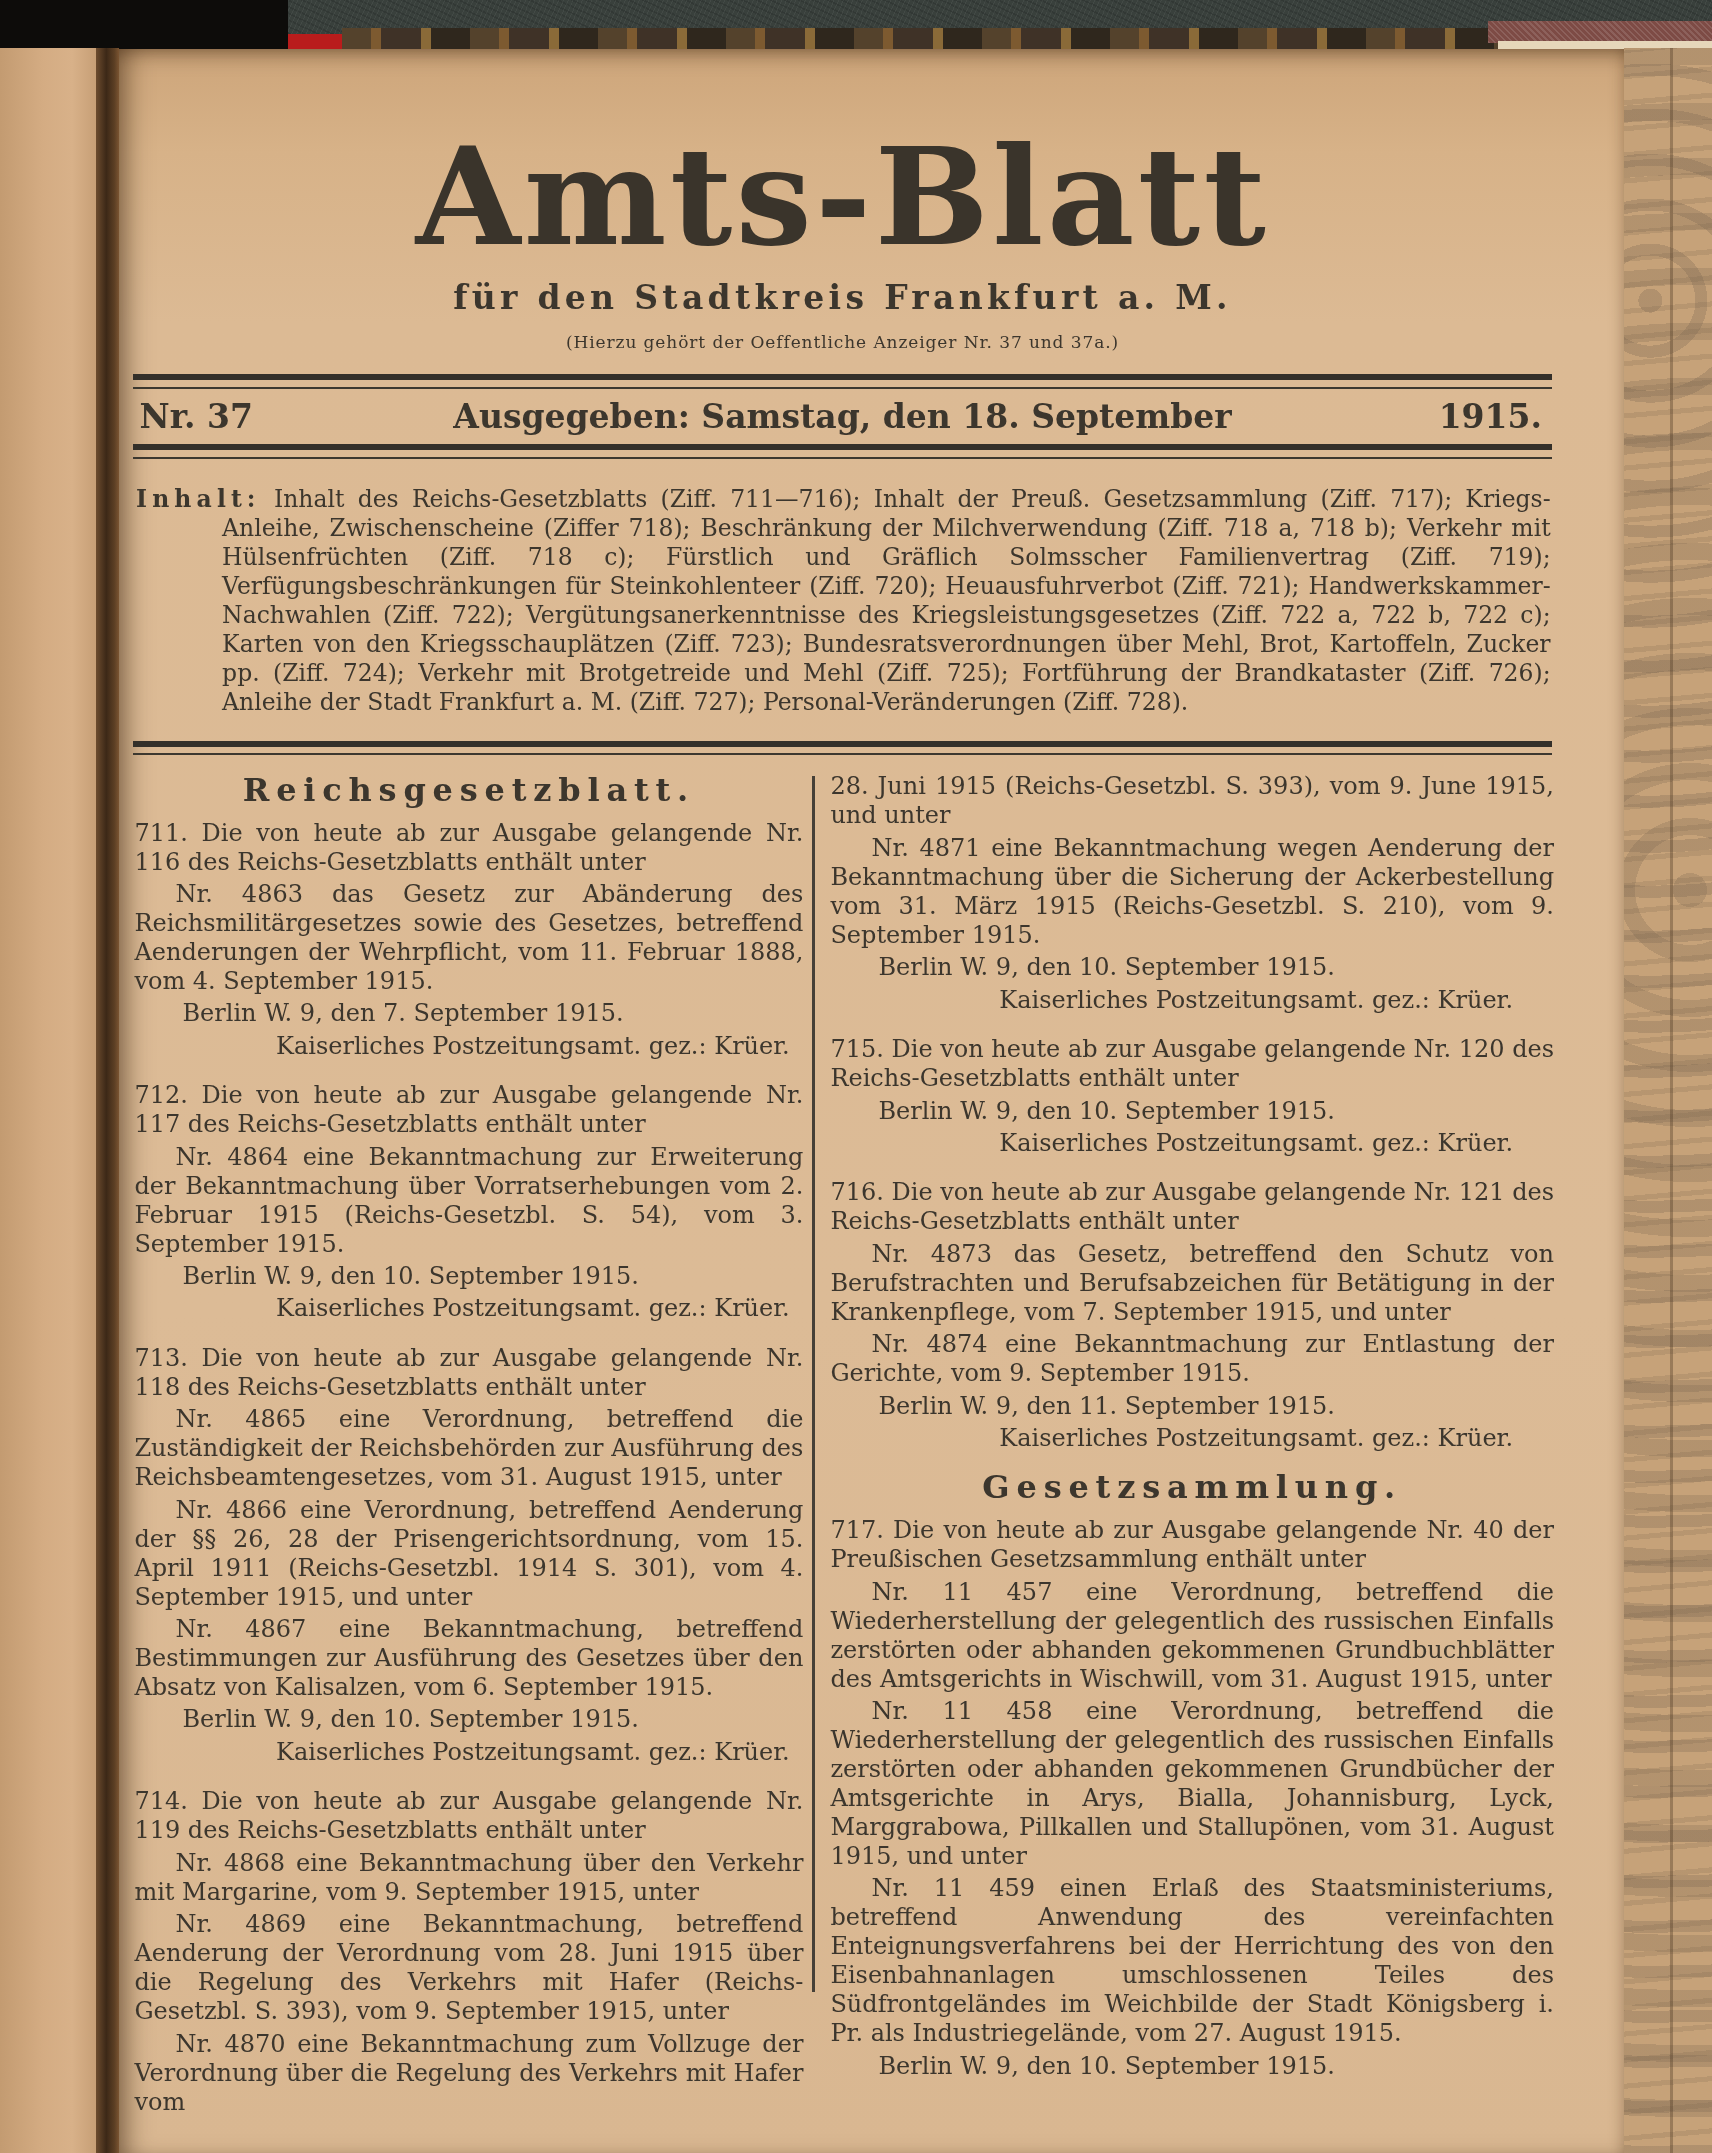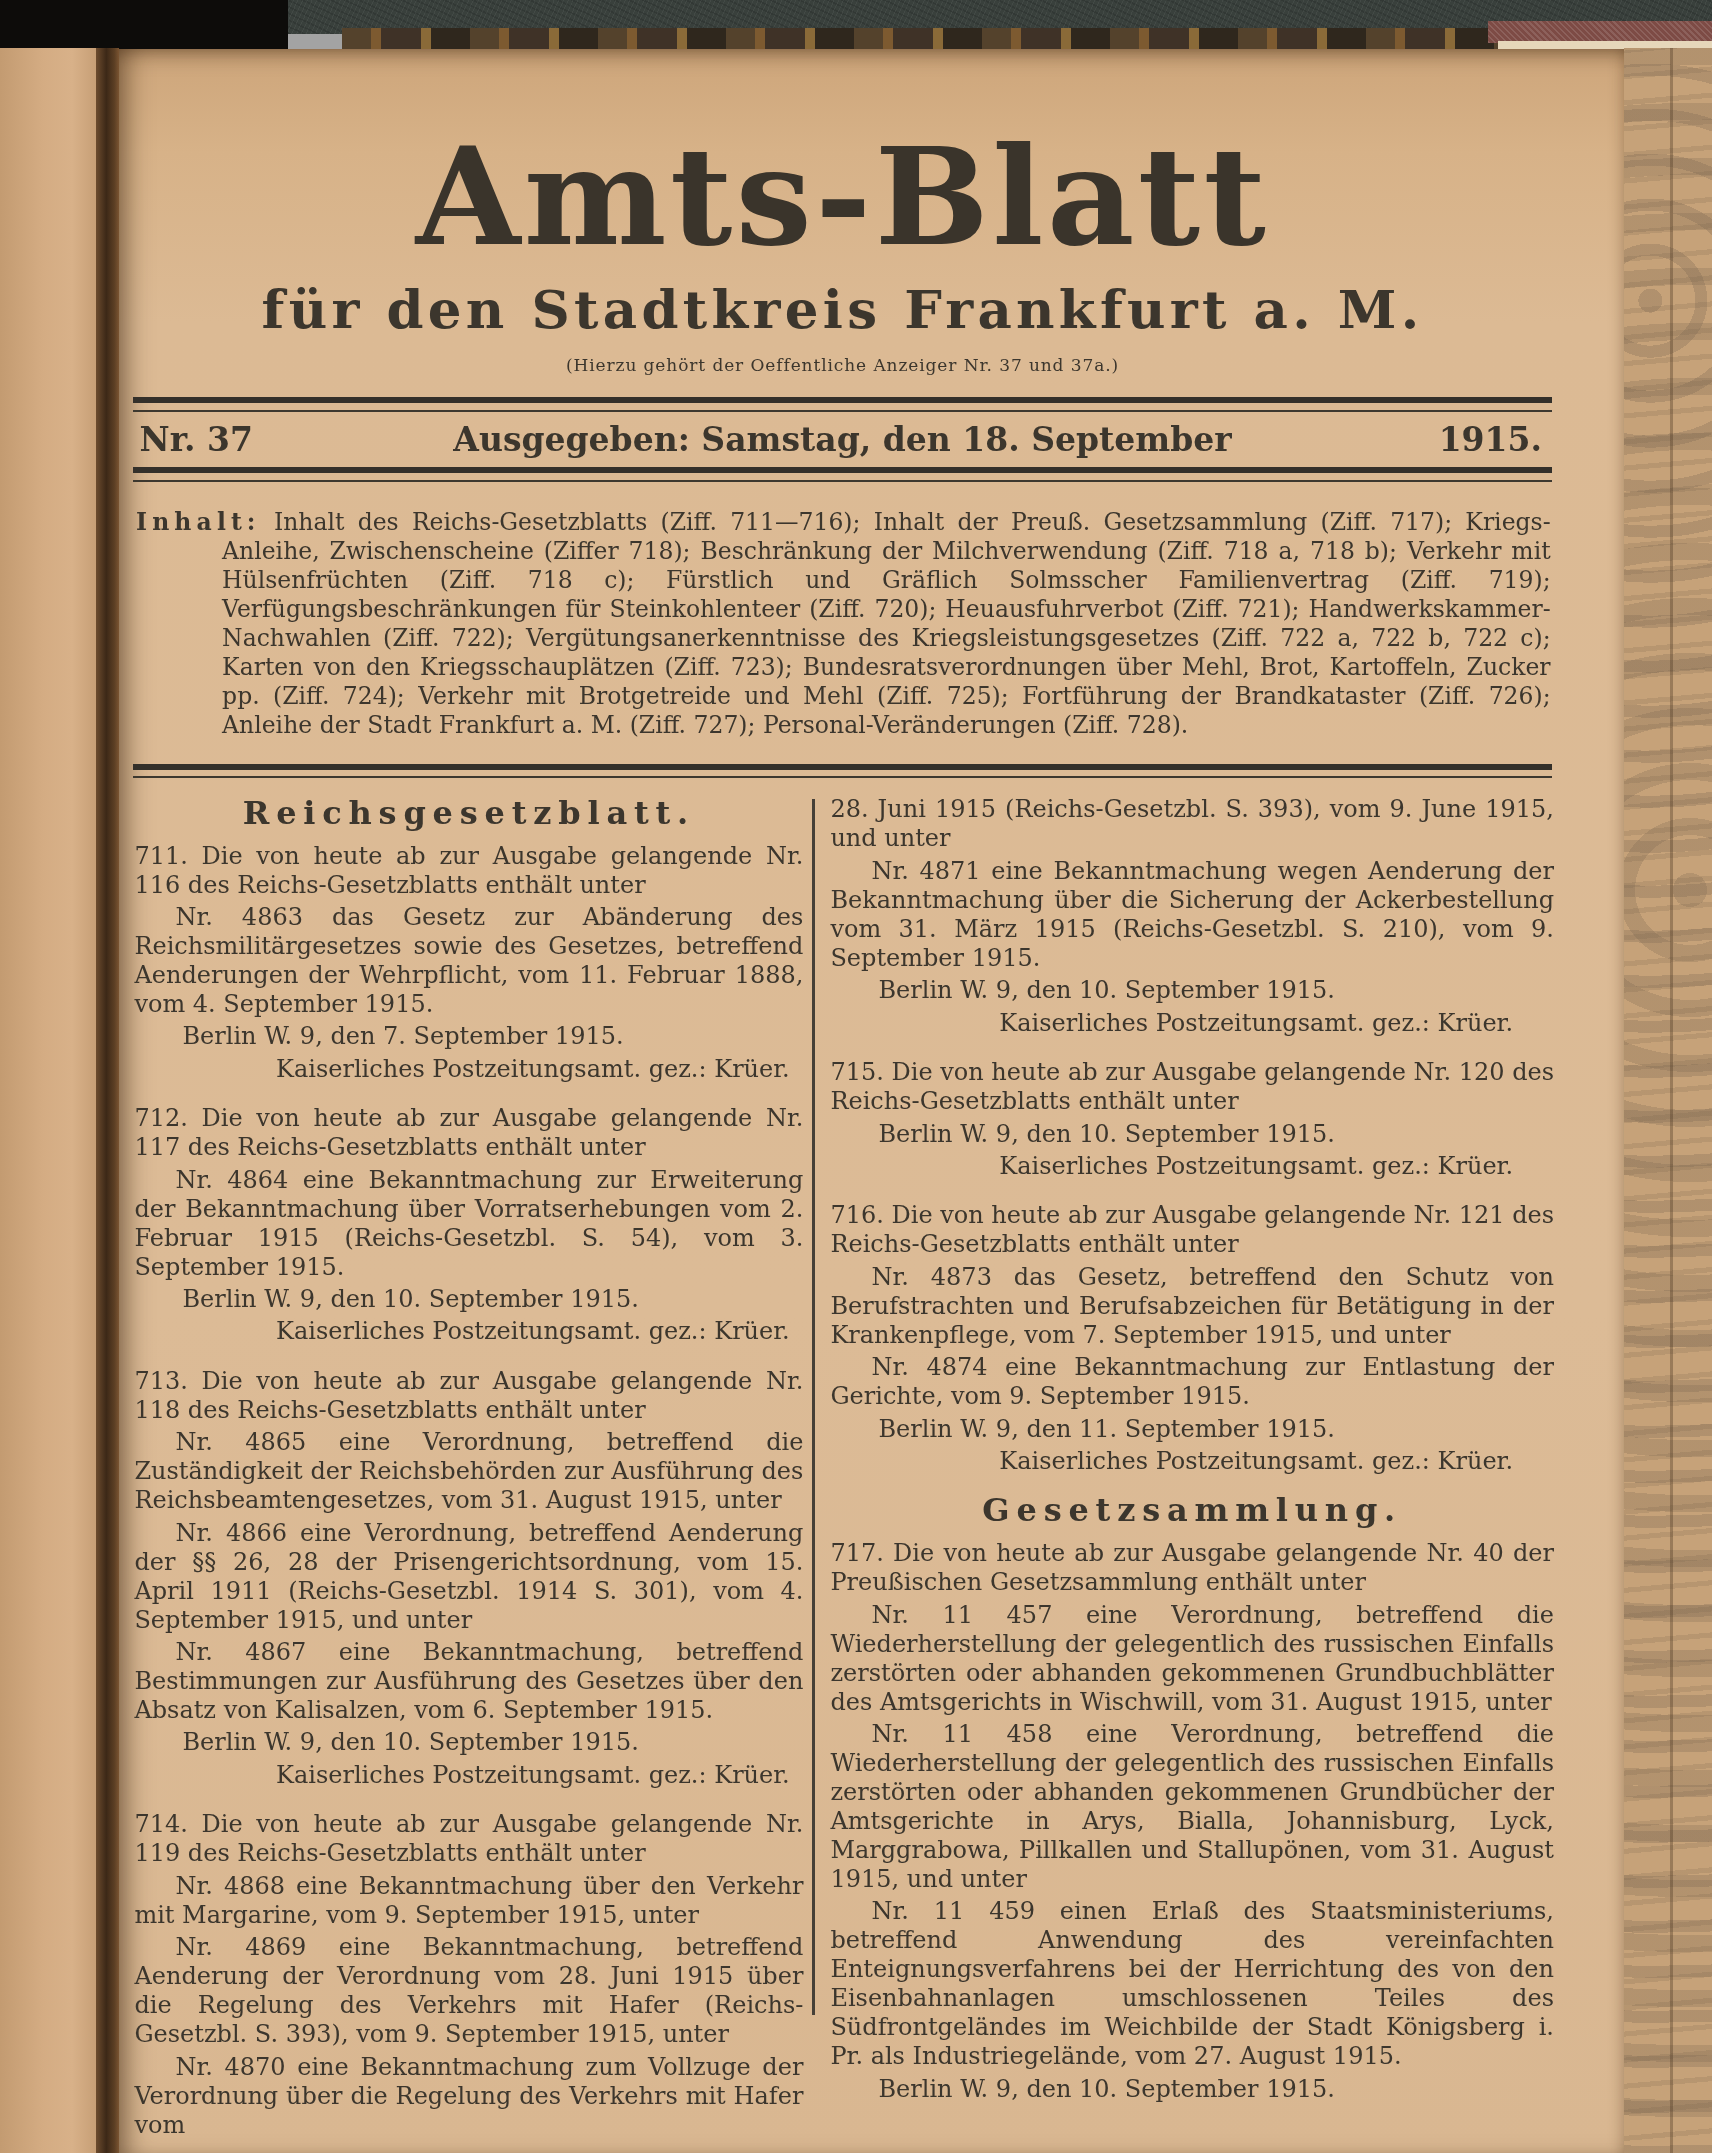--- a/index.html
+++ b/index.html
@@ -1,17 +1,17 @@
 <!DOCTYPE html>
 <html style="font-size:13.7px"><head>
 <meta charset="utf-8">
 <style>
   html,body{margin:0;padding:0;background:#070605;}
   body{width:1712px;height:2153px;overflow:hidden;font-family:"DejaVu Serif","Liberation Serif",serif;}
-  .stage{position:relative;width:1712px;height:2153px;background:#a3a3a3;}
+  .stage{position:relative;width:1712px;height:2153px;background:#b91c1c;}
 
   
   .corner-black{position:absolute;left:0;top:0;width:288px;height:50px;background:#0d0c0a;}
   .cover-top{position:absolute;left:288px;top:0;right:0;height:34px;background:#39403c;
     background-image:repeating-linear-gradient(115deg,rgba(255,255,255,.05) 0 0.9px,transparent 0.9px 4.3px),
                      repeating-linear-gradient(25deg,rgba(0,0,0,.12) 0 1.7px,transparent 1.7px 6px);}
   .top-edge-strip{position:absolute;left:342px;top:28px;width:1190px;height:20.5px;
     background:repeating-linear-gradient(90deg,#54422c 0 29px,#7d5a30 29px 39px,#3f3227 39px 79px,#8a6a38 79px 89px,#2f271d 89px 128px);}
   .spine-band{position:absolute;right:0;top:20.5px;width:224px;height:22px;background:#7d4b45;
     background-image:repeating-linear-gradient(45deg,rgba(255,255,255,.12) 0 1.7px,transparent 1.7px 4.3px);}
@@ -29,21 +29,21 @@
 
   
   .page{position:absolute;left:119px;top:49px;width:1505px;bottom:0;color:#3c362d;
     background:linear-gradient(180deg,#cda57a 0,#d7b288 103px,#dcba94 274px,#dcbb96 60%,#d9b791 100%);
     box-shadow:inset 19px 0 26px -12px rgba(55,32,12,.55), inset 0 15.4px 22px -13.7px rgba(55,32,12,.5),
                inset -8.6px 0 15.4px -8.6px rgba(90,60,30,.35);}
   .page-inner{padding:79px 70px 0 12px;}
 
   .masthead{text-align:center;}
   .masthead h1{margin:0;font-size:135px;line-height:1.02;font-weight:bold;letter-spacing:3.4px;color:#3a342b;}
-  .masthead .subtitle{margin-top:12px;font-size:53px;font-weight:bold;letter-spacing:4.3px;}
+  .masthead .subtitle{margin-top:12px;font-size:33px;font-weight:bold;letter-spacing:4.3px;}
   .masthead .note{margin-top:15.4px;font-size:17px;letter-spacing:0.9px;}
 
   .rule{height:6.8px;border-top:6.8px solid #34302a;border-bottom:2.6px solid #3d382f;margin:0 1.7px;}
   .rule.r1{margin-top:22px;}
   .rule.r2{margin-top:0;}
   .rule.r3{margin-top:24px;}
 
   .issue-line{position:relative;display:flex;align-items:center;justify-content:space-between;
     height:55px;padding:0 12px 0 8.6px;font-size:33px;font-weight:bold;}
   .issue-line .center{position:absolute;left:50%;transform:translateX(-50%);white-space:nowrap;}

